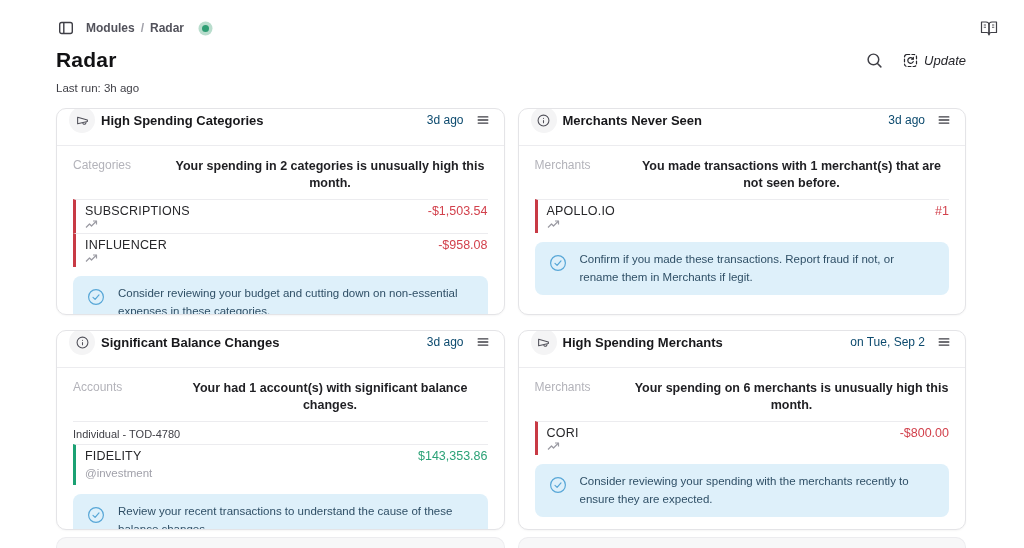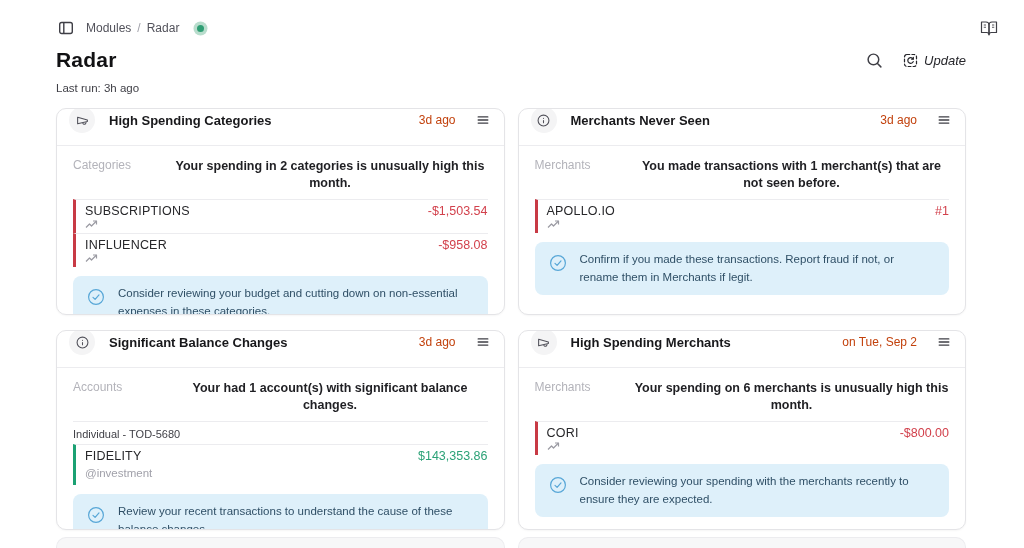--- a/index.html
+++ b/index.html
@@ -1,45 +1,45 @@
 <!DOCTYPE html>
 <html><head>
 <meta charset="utf-8">
 <style>
   * { margin:0; padding:0; box-sizing:border-box; }
   html,body { width:1024px; height:548px; overflow:hidden; background:#fff;
     font-family:"Liberation Sans", sans-serif; color:#1f1f23; }
 
   
-  .topbar { display:flex; align-items:center; padding:24px 24px 0 56px; height:32px; }
+  .topbar { display:flex; align-items:center; padding:24px 24px 0 56px; height:32px;font-weight:bold; }
   .crumbwrap { display:flex; align-items:center; gap:10px; flex:1; }
   .icon-btn { background:none; border:none; cursor:pointer; display:flex; align-items:center; padding:2px; color:#3f3f46; }
   .crumbs { display:flex; align-items:center; gap:6px; font-size:12px; color:#52525b; }
   .crumb-sep { color:#a1a1aa; }
   .status-dot { width:7px; height:7px; border-radius:50%; background:#2f9e74;
     box-shadow:0 0 0 3.5px #b9ddcd; margin-left:8px; }
 
   .titlebar { display:flex; align-items:center; padding:16px 58px 0 56px; }
   .page-title { font-size:21px; font-weight:700; letter-spacing:.2px; color:#111113; flex:1; }
   .title-actions { display:flex; align-items:center; gap:18px; }
   .update-btn { background:none; border:none; cursor:pointer; display:flex; align-items:center; gap:6px;
     font-size:13px; color:#26262b; font-family:inherit;font-style:italic; }
   .lastrun { padding:10px 56px 0; font-size:11.5px; color:#3f3f46; }
 
   
   .grid { margin:14px 58px 0 56px; display:grid; grid-template-columns:1fr 1fr;
     grid-template-rows:207px 200px; gap:15px 13px; }
   .card { background:#fff; border:1px solid #e4e4e7; border-radius:10px;
     box-shadow:0 1px 2px rgba(0,0,0,.04); overflow:hidden; display:flex; flex-direction:column; }
-  .card-head { display:flex; align-items:center; gap:14px; padding:5px 12px 19px 12px; height:37px;
+  .card-head { display:flex; align-items:center; gap:6px; padding:5px 12px 19px 12px; height:37px;
     border-bottom:1px solid #ececef; flex:none; }
   .head-icon { width:26px; height:26px; border-radius:50%; background:#f4f4f5;
     display:flex; align-items:center; justify-content:center; color:#52525b; flex:none; }
   .card-title { font-size:13px; font-weight:700; color:#18181b; flex:1; }
-  .card-time { font-size:12px; color:#c2410c; }
+  .card-time { font-size:12px; color:#0c4a6e; }
   .menu-btn { background:none; border:none; cursor:pointer; display:flex; color:#3f3f46; padding:2px; margin-left:4px; }
 
   .card-body { padding:10px 16px 0; flex:1; }
   .label-row { display:flex; align-items:flex-start; margin:2px 0 7px; }
   .body-label { font-size:12px; color:#b3b3ba; flex:none; }
   .summary { margin-left:auto; max-width:76%; font-size:12.5px; font-weight:700; color:#1f1f23; line-height:1.35; text-align:center; }
 
   .group-label { border-top:1px solid #ececef; padding:6px 0 4px; font-size:11px; color:#3f3f46; }
 
   .row { border-top:1px solid #ececef; border-left:3px solid transparent; padding:4px 0 4px 9px; }
@@ -245,21 +245,21 @@
               <path d="M2.5 4.5h11M2.5 8h11M2.5 11.5h11"></path>
             </svg>
         </span>
       </button>
     </div>
     <div class="card-body">
       <div class="label-row">
         <span class="body-label">Accounts</span>
         <span class="summary">Your had 1 account(s) with significant balance changes.</span>
       </div>
-      <div class="group-label">Individual - TOD-5680</div>
+      <div class="group-label">Individual - TOD-4780</div>
       <div class="row green">
         <div class="row-line">
           <span class="row-name">FIDELITY</span>
           <span class="row-value green">$143,353.86</span>
         </div>
         <span class="row-subtext">@investment</span>
       </div>
       <div class="tip">
         <span class="tip-icon">
           <svg width="18" height="18" viewBox="0 0 18 18" fill="none" stroke="currentColor" stroke-width="1.2" stroke-linecap="round" stroke-linejoin="round">

